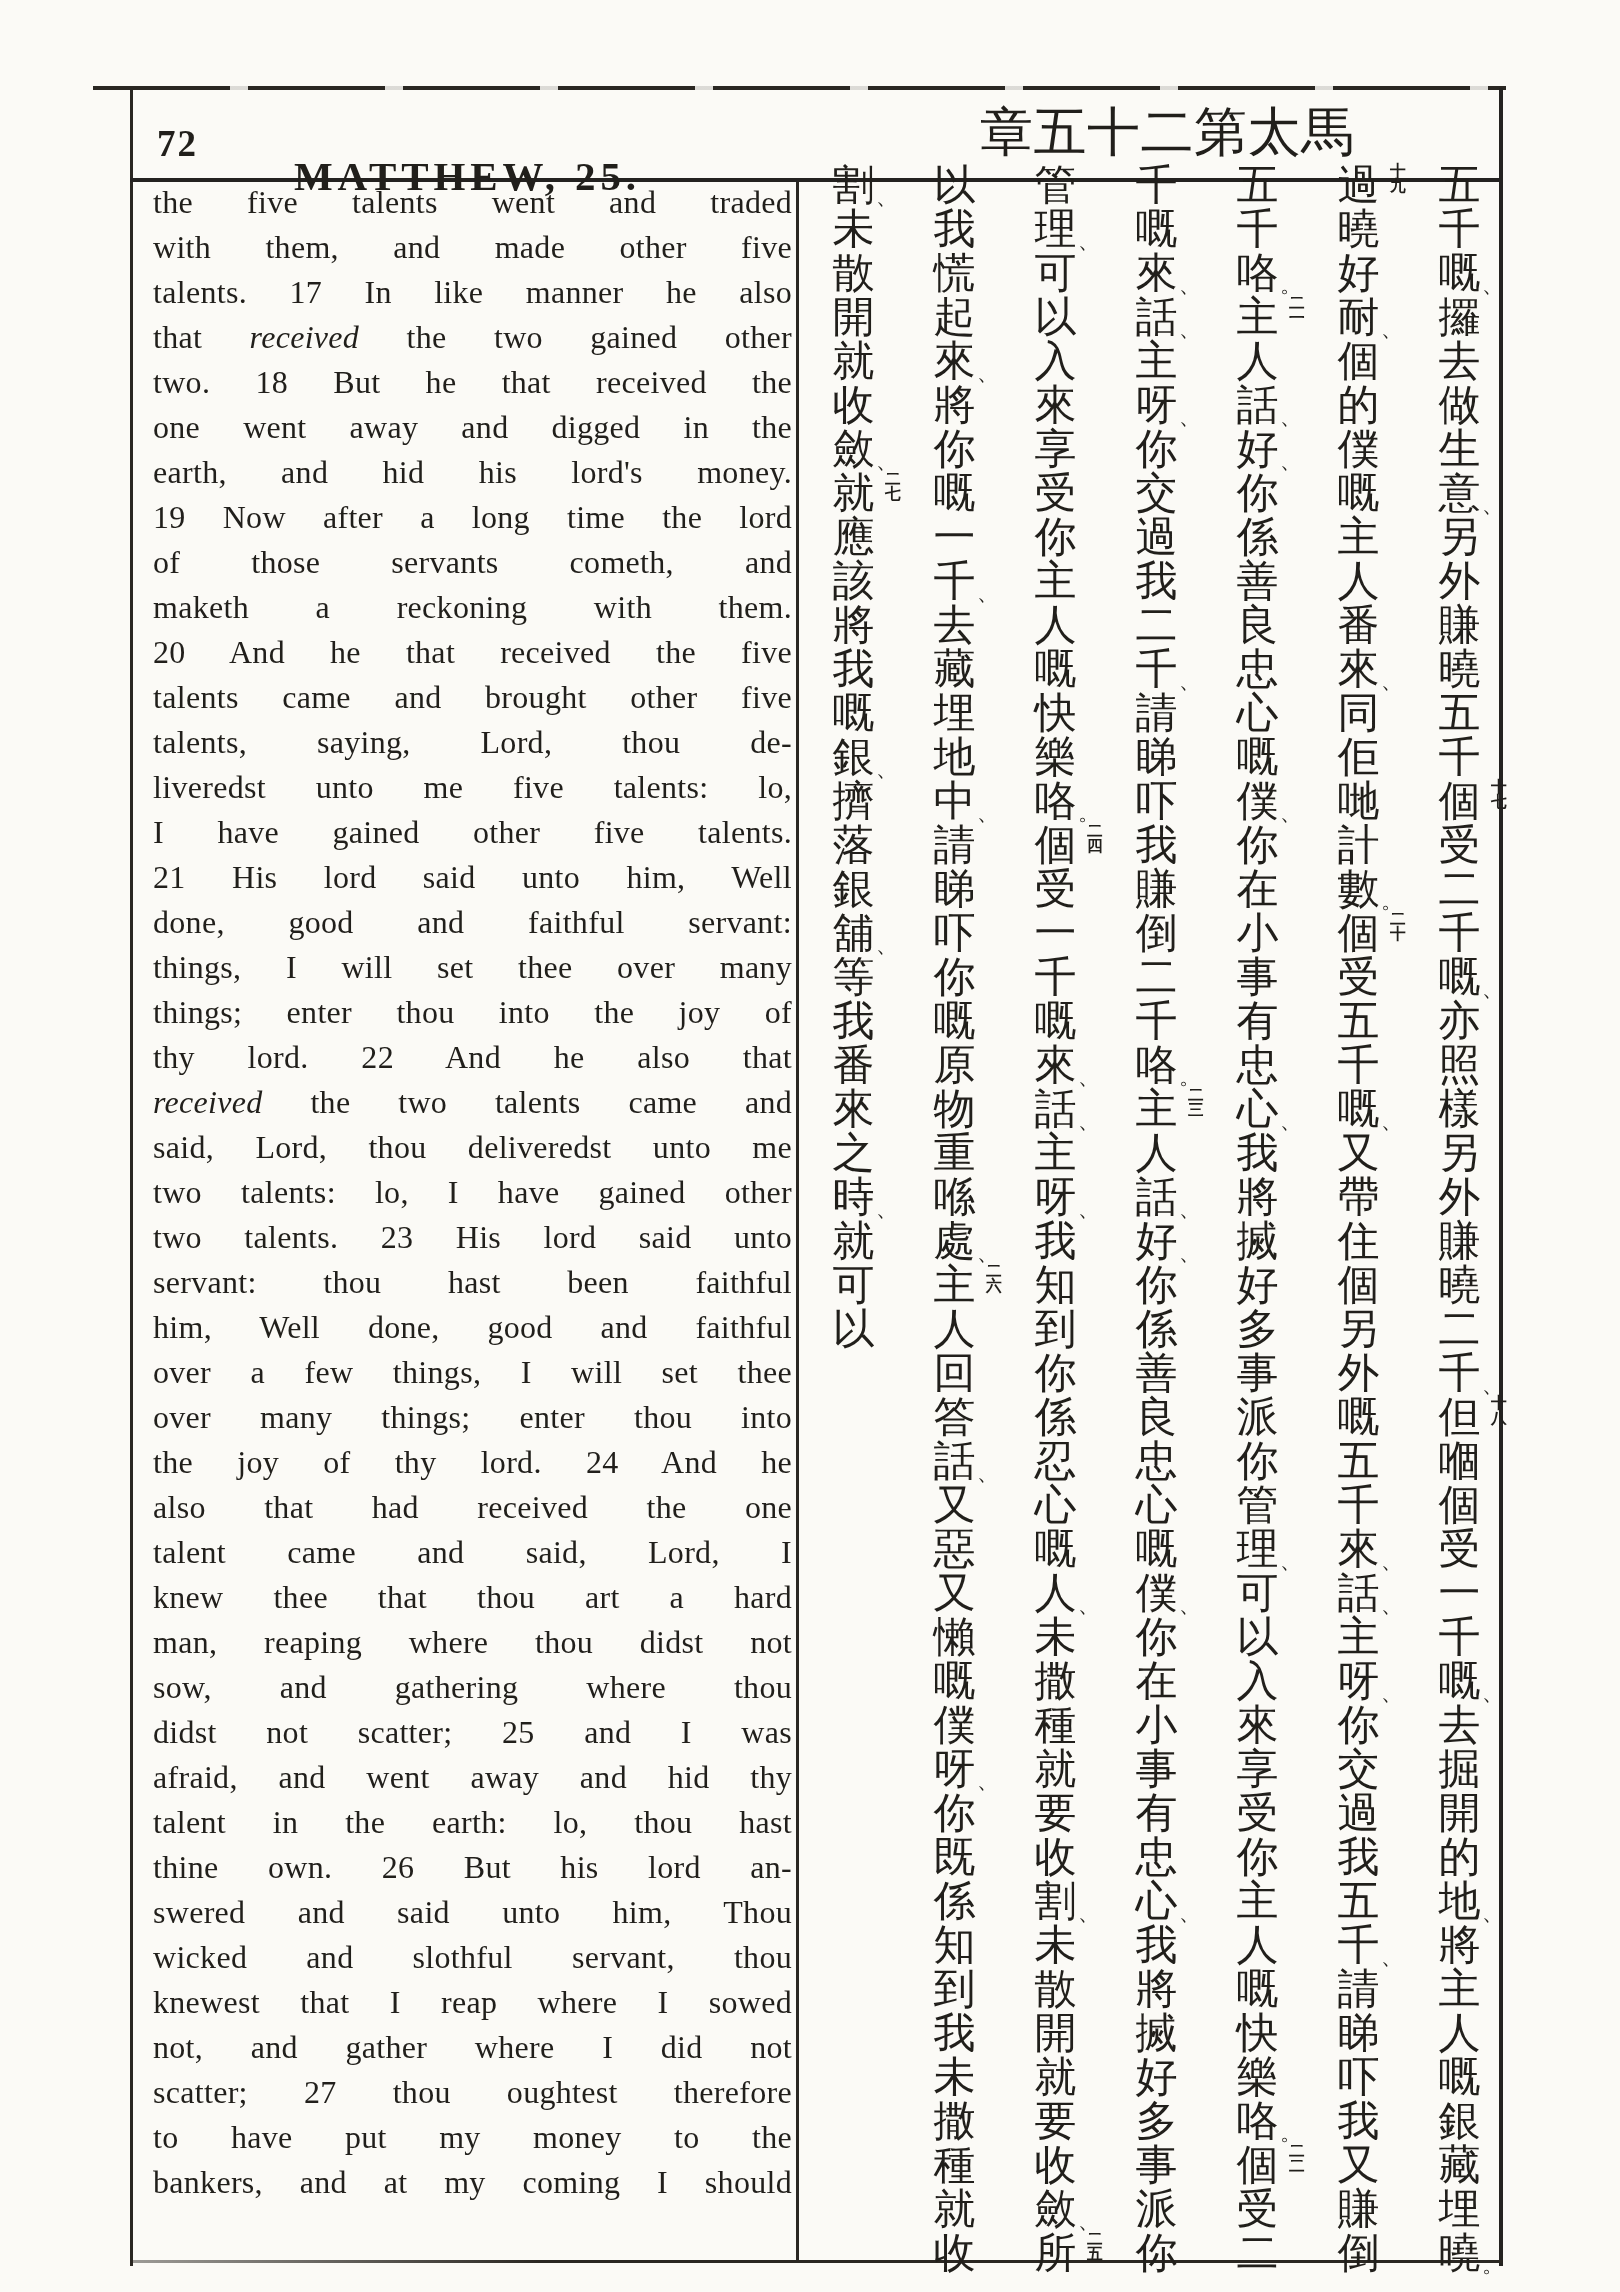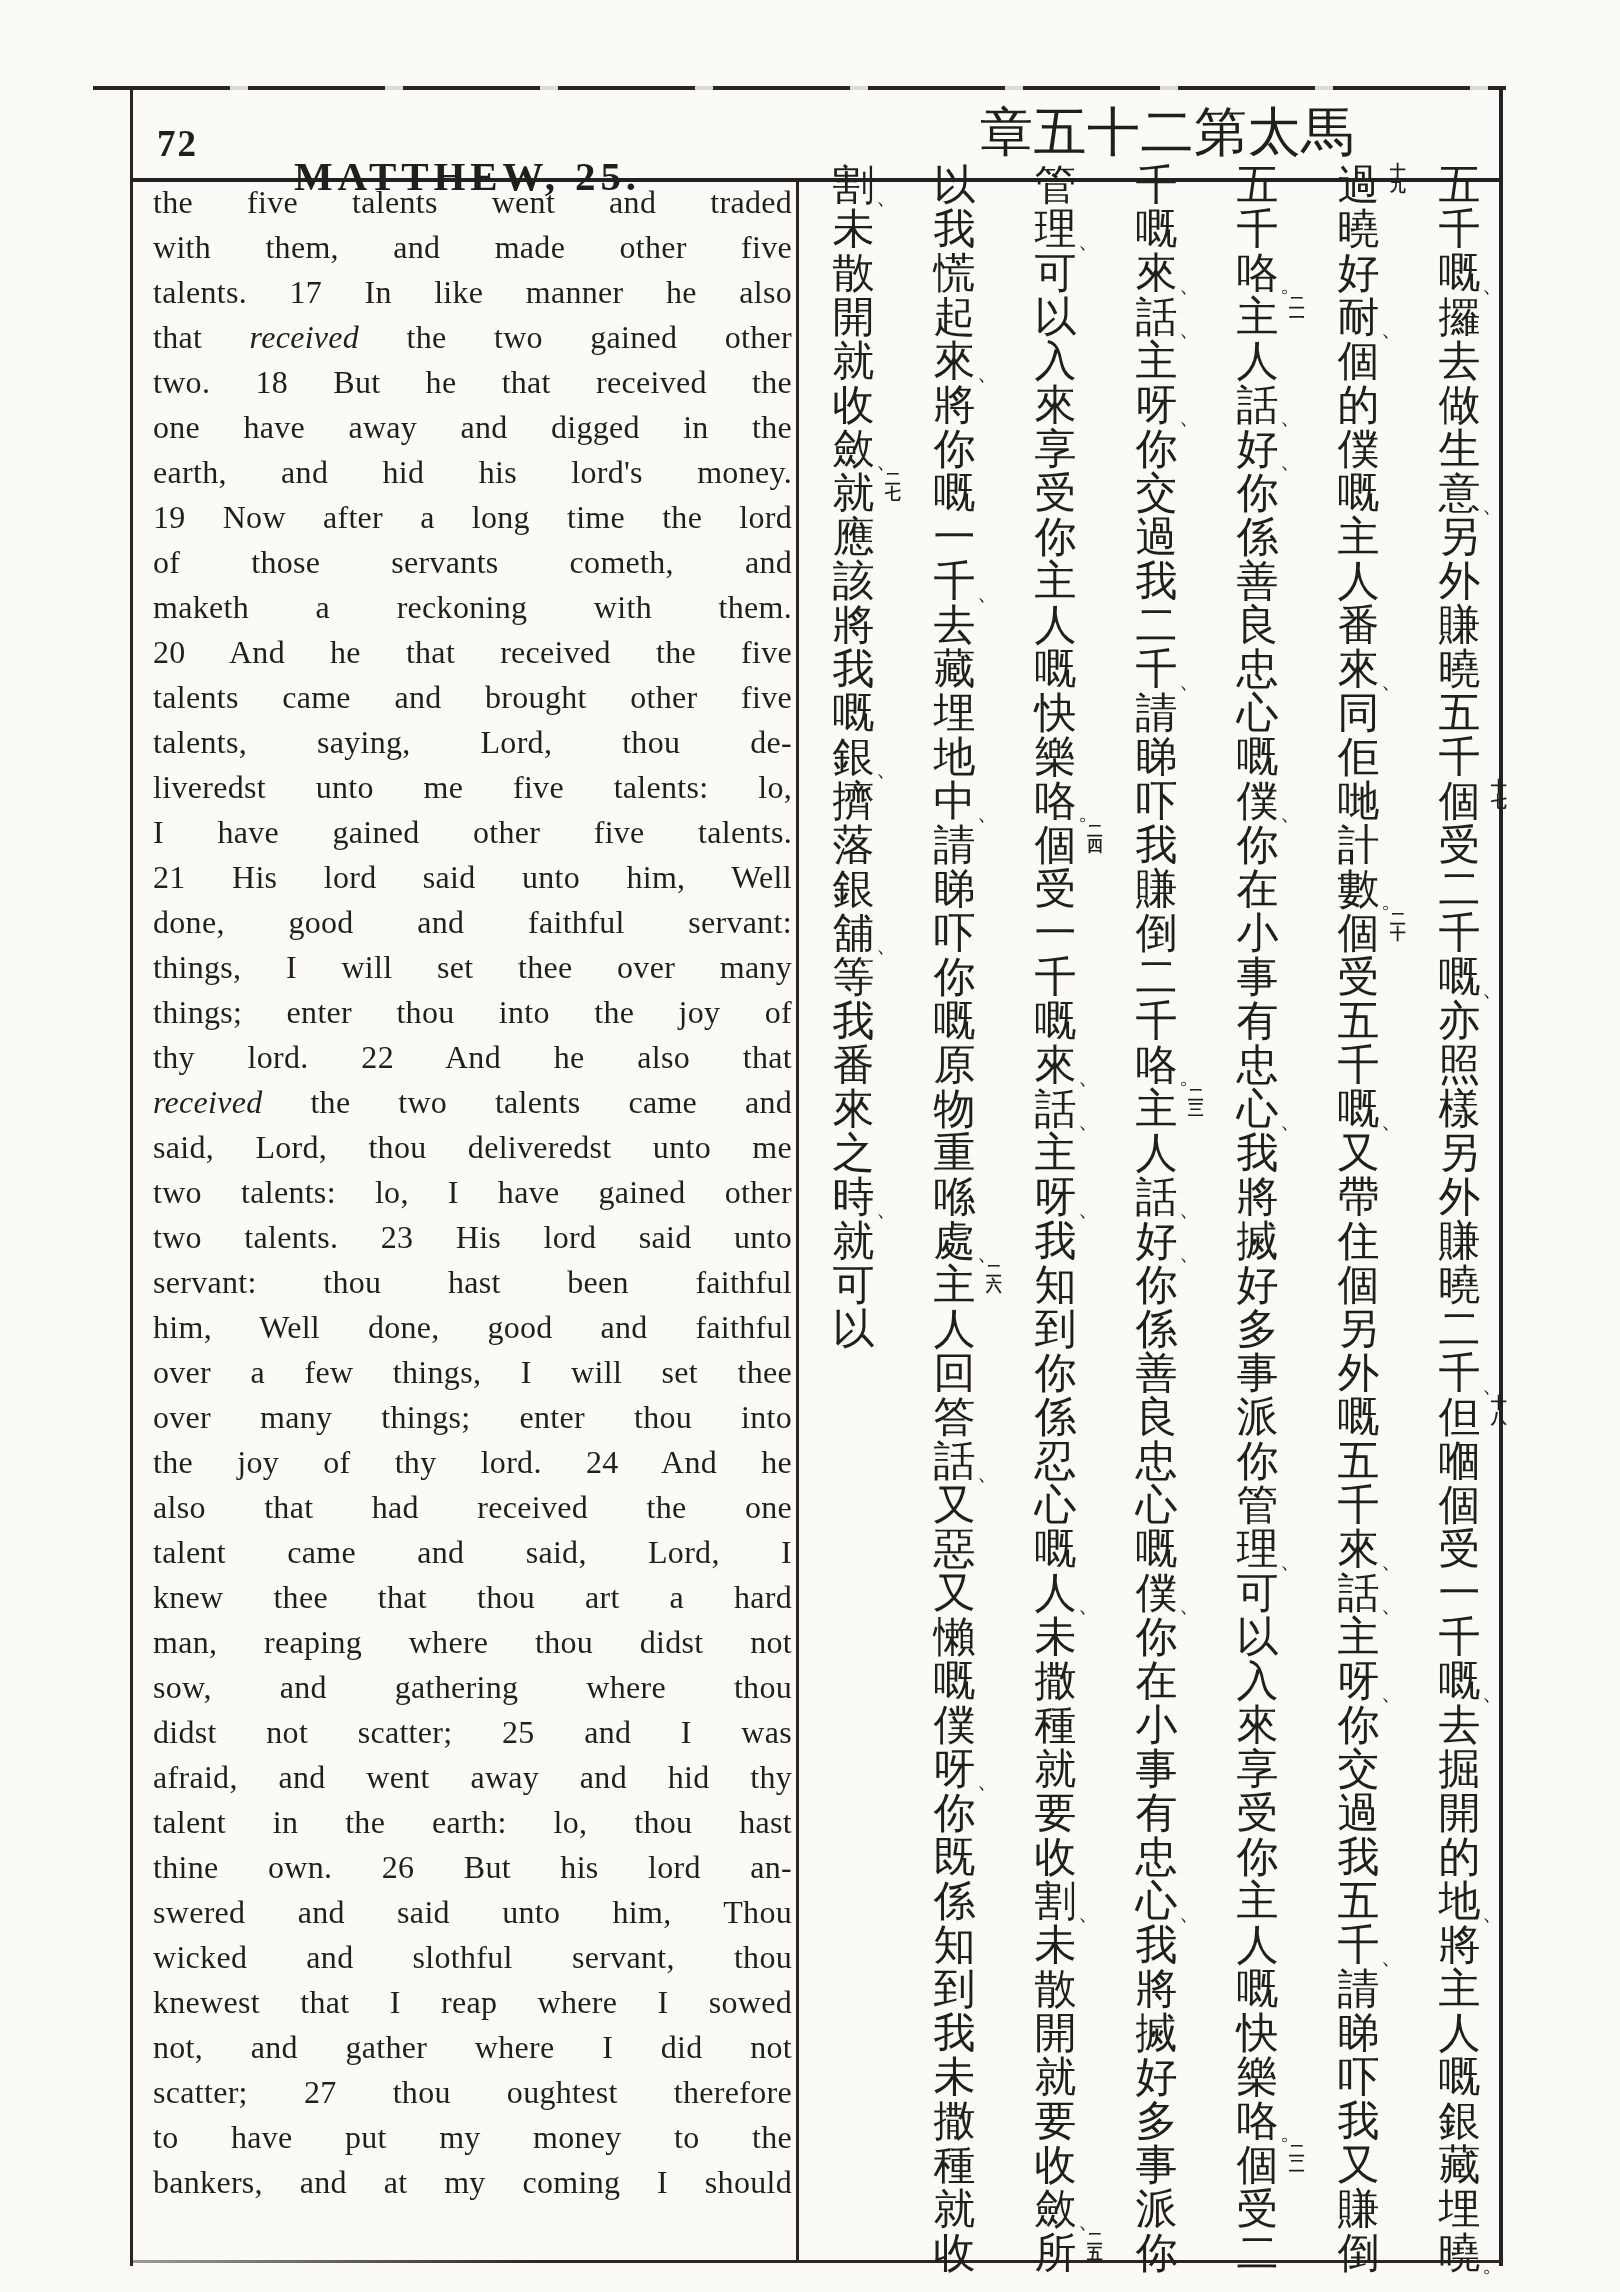--- a/index.html
+++ b/index.html
@@ -86,21 +86,21 @@
       <span>太</span>
       <span>馬</span>
     </div>
 
   <div class="english">
       <div class="eline">the five talents went and traded</div>
       <div class="eline">with them, and made other five</div>
       <div class="eline">talents. <b>17</b> In like manner he also</div>
       <div class="eline">that <i>received</i> the two gained other</div>
       <div class="eline">two. <b>18</b> But he that received the</div>
-      <div class="eline">one have away and digged in the</div>
+      <div class="eline">one went away and digged in the</div>
       <div class="eline">earth, and hid his lord's money.</div>
       <div class="eline"><b>19</b> Now after a long time the lord</div>
       <div class="eline">of those servants cometh, and</div>
       <div class="eline">maketh a reckoning with them.</div>
       <div class="eline"><b>20</b> And he that received the five</div>
       <div class="eline">talents came and brought other five</div>
       <div class="eline">talents, saying, Lord, thou de-</div>
       <div class="eline">liveredst unto me five talents: lo,</div>
       <div class="eline">I have gained other five talents.</div>
       <div class="eline"><b>21</b> His lord said unto him, Well</div>

